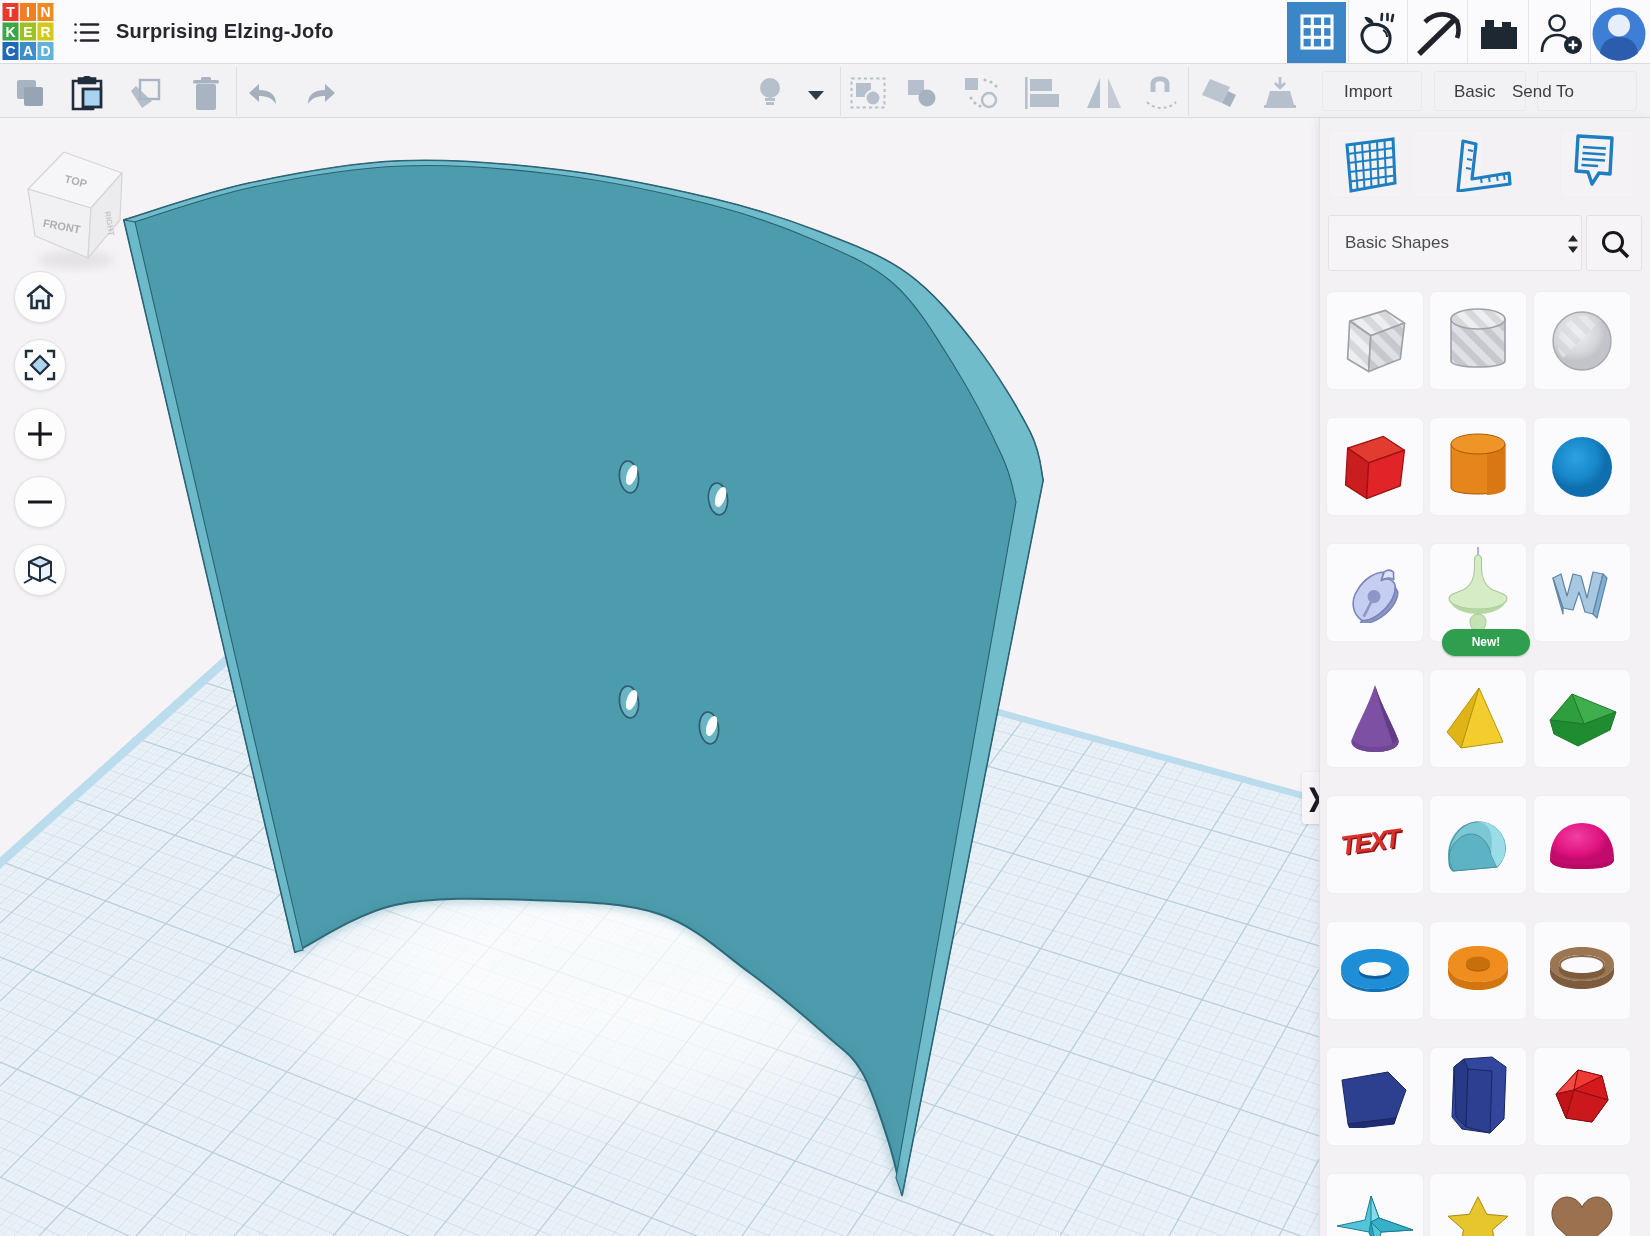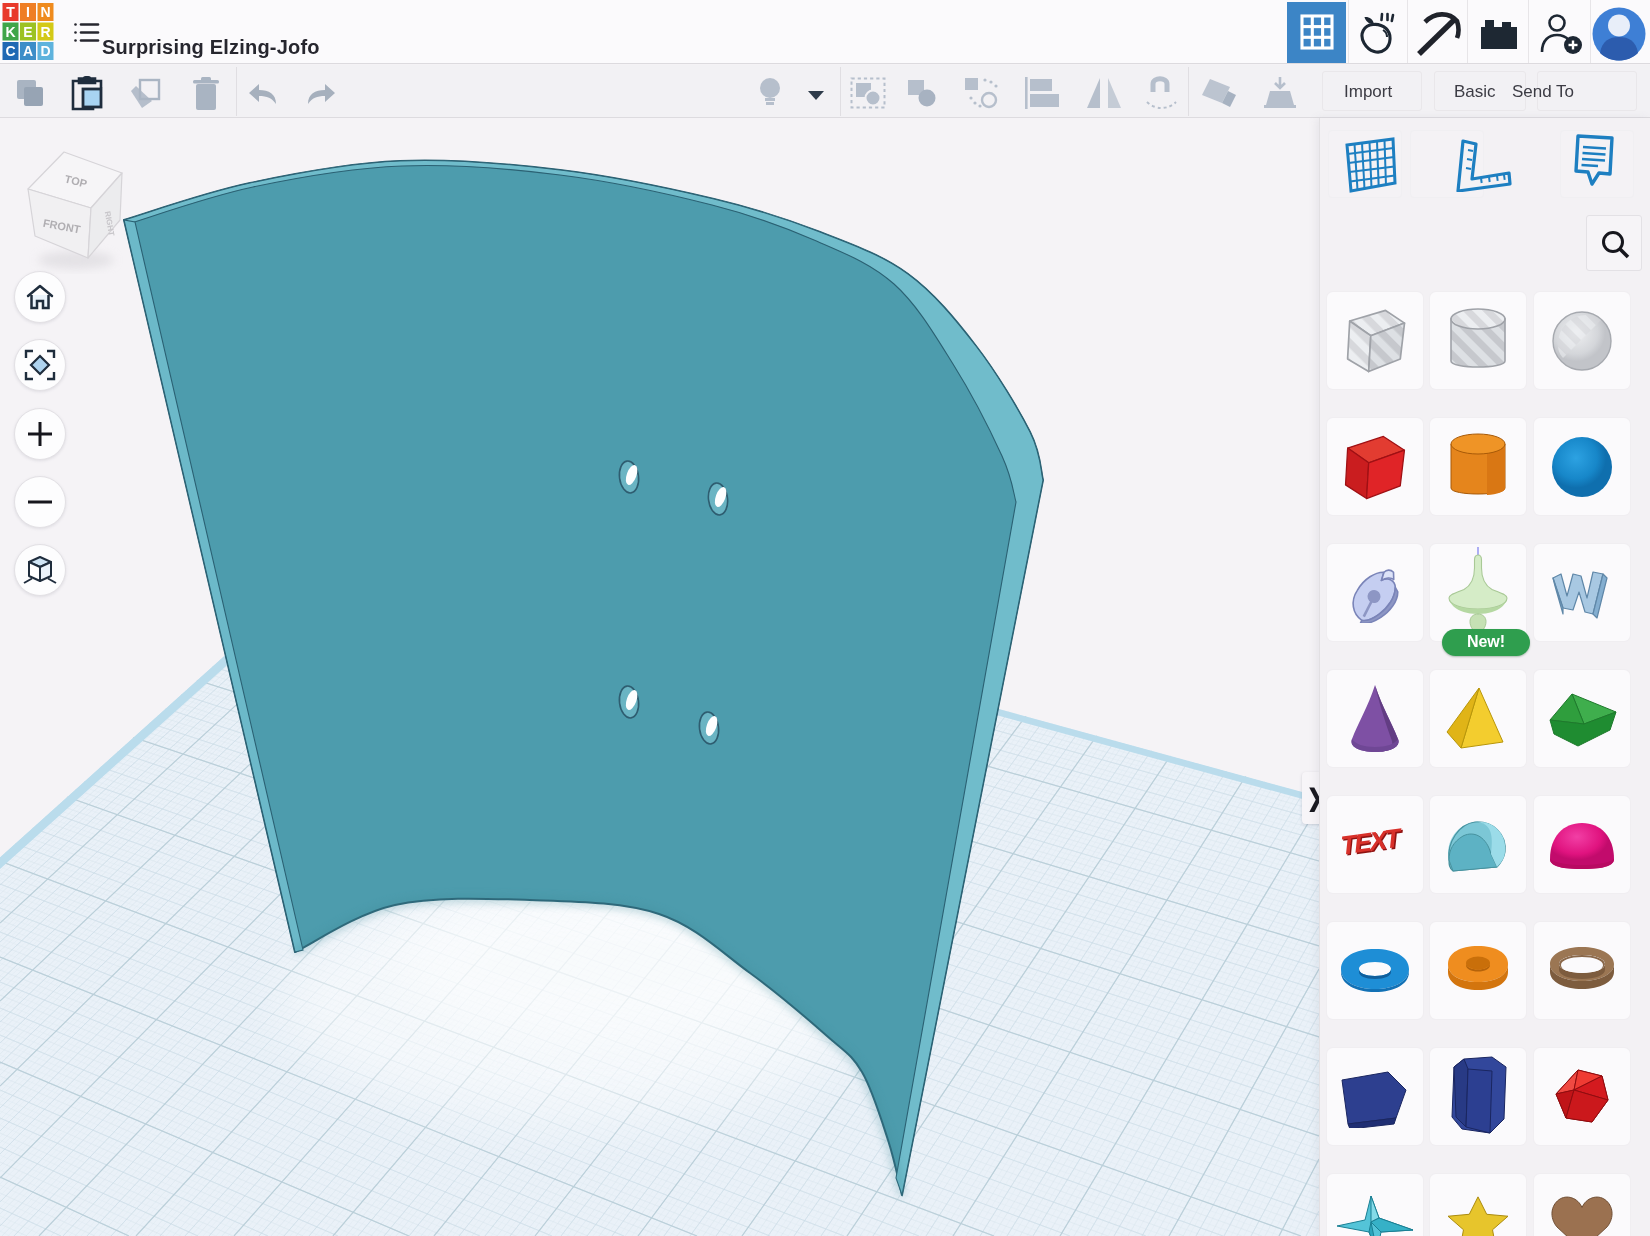--- a/index.html
+++ b/index.html
@@ -2,21 +2,21 @@
 <html><head>
 <meta charset="utf-8">
 <style>
 * { margin:0; padding:0; box-sizing:border-box; }
 html,body { width:1650px; height:1236px; overflow:hidden; font-family:"Liberation Sans", sans-serif; background:#f4f2f5; }
 #page { position:relative; width:1650px; height:1236px; }
 
 #header { position:absolute; left:0; top:0; width:1650px; height:64px; background:#fbfafc; border-bottom:1px solid #dcdade; }
 #logo { position:absolute; left:2px; top:2px; }
 #hamb { position:absolute; left:74px; top:22px; }
-#title { position:absolute; left:102px; top:20px; font-size:20px; font-weight:bold; color:#26262e; letter-spacing:0.2px;margin-top:16px; }
+#title { position:absolute; left:116px; top:20px; font-size:20px; font-weight:bold; color:#26262e; letter-spacing:0.2px; }
 .hcell { position:absolute; top:0; height:63px; border-left:1px solid #e7e5e8; }
 #bluebtn { position:absolute; left:1287px; top:2px; width:59px; height:61px; background:#3c85c6; }
 #avatar { position:absolute; left:1592px; top:6px; }
 
 #toolbar { position:absolute; left:0; top:65px; width:1650px; height:53px; background:#f2f1f4; border-bottom:1px solid #dddbdf;text-align:center; }
 .tbsep { position:absolute; top:2px; height:49px; width:1px; background:#e0dee2; }
 .tbtext { position:absolute; top:17px; font-size:17px; color:#3c3c44; }
 .tbbtn { position:absolute; top:6px; height:40px; border:1px solid #e9e7ea; border-radius:3px; }
 
 #canvas { position:absolute; left:0; top:118px; width:1319px; height:1118px; background:#f5f3f6; overflow:hidden; }
@@ -24,21 +24,21 @@
 .railbtn { position:absolute; left:14px; width:52px; height:52px; border-radius:50%; background:#fdfdfe; border:1px solid #e3e1e5; box-shadow:0 1px 3px rgba(120,120,140,0.18); }
 .railbtn svg { position:absolute; left:50%; top:50%; transform:translate(-50%,-50%); }
 
 #panel { position:absolute; left:1319px; top:118px; width:331px; height:1118px; background:#f3f1f4; border-left:1px solid #e2e0e3; box-shadow:-3px 0 8px rgba(120,120,140,0.10); }
 .pbtn { position:absolute; top:12px; width:74px; height:68px; border:1px solid #f0eff2; border-radius:4px; background:#f4f2f5; }
 #dropdown { position:absolute; left:8px; top:97px; width:254px; height:56px; background:#f6f4f7; border:1px solid #e3e1e5; border-radius:3px; }
 #dropdown span { position:absolute; left:16px; top:17px; font-size:17px; color:#4a4a52; }
 #searchbtn { position:absolute; left:266px; top:97px; width:56px; height:56px; background:#f6f4f7; border:1px solid #e3e1e5; border-radius:3px; }
 .tile { position:absolute; width:96px; height:97px; background:#fbfafc; border-radius:6px; box-shadow:0 0 0 1px #f0eef1; }
 .tile svg { position:absolute; left:50%; top:50%; transform:translate(-50%,-50%); }
-#newbadge { position:absolute; left:122px; top:511px; width:88px; height:27px; background:#2f9e4e; border-radius:14px; color:#ffffff; font-size:16px; font-weight:bold; text-align:center; line-height:26px; box-shadow:0 1px 2px rgba(0,60,20,0.3); }
+#newbadge { position:absolute; left:122px; top:511px; width:88px; height:27px; background:#2f9e4e; border-radius:14px; color:#ffffff; font-size:12px; font-weight:bold; text-align:center; line-height:26px; box-shadow:0 1px 2px rgba(0,60,20,0.3); }
 #collapsetab { position:absolute; left:1302px; top:654px; width:22px; height:52px; background:#f7f5f8; border-radius:4px 0 0 4px; box-shadow:0 1px 3px rgba(100,100,120,0.25); }
 #collapsetab div { position:absolute; left:5px; top:14px; font-size:19px; font-weight:bold; color:#16161d; transform:scaleY(1.25); }
 </style>
 </head>
 <body>
 <div id="page">
 
 <div id="header">
   <svg id="logo" width="53" height="60" viewBox="0 0 53 60">
     <g font-family="Liberation Sans, sans-serif" font-size="14" font-weight="bold" text-anchor="middle">
@@ -387,20 +387,27 @@
   </svg>
   <svg style="position:absolute;left:252px;top:16px" width="44" height="62" viewBox="0 0 44 62">
     <path d="M6 2 L40 4 L38 40 L27 39 L20 50 L16 38 L4 37 Z" fill="none" stroke="#1d7fc1" stroke-width="3.4" stroke-linejoin="round"></path>
     <g stroke="#1d7fc1" stroke-width="2.4">
           <line x1="11" y1="13" x2="34" y2="14.5"></line>
           <line x1="10.5" y1="19" x2="33.5" y2="20.5"></line>
           <line x1="10" y1="25" x2="33" y2="26.5"></line>
           <line x1="9.5" y1="31" x2="26" y2="32"></line>
         </g>
   </svg>
+  <div id="dropdown">
+        <span>Basic Shapes</span>
+    <svg style="position:absolute;left:238px;top:18px" width="12" height="20" viewBox="0 0 12 20">
+      <path d="M6 1 L11 7.5 L1 7.5 Z" fill="#26262e"></path>
+          <path d="M6 19 L11 12.5 L1 12.5 Z" fill="#26262e"></path>
+    </svg>
+  </div>
   <div id="searchbtn">
     <svg style="position:absolute;left:13px;top:13px" width="30" height="30" viewBox="0 0 30 30">
       <circle cx="13" cy="13" r="9.5" fill="none" stroke="#16161d" stroke-width="3"></circle>
       <line x1="20" y1="20" x2="28" y2="28" stroke="#16161d" stroke-width="3.6"></line>
     </svg>
   </div>
 
 <svg width="0" height="0" style="position:absolute">
 <defs>
 <pattern id="stripes" patternUnits="userSpaceOnUse" width="14" height="14" patternTransform="rotate(-45)">

